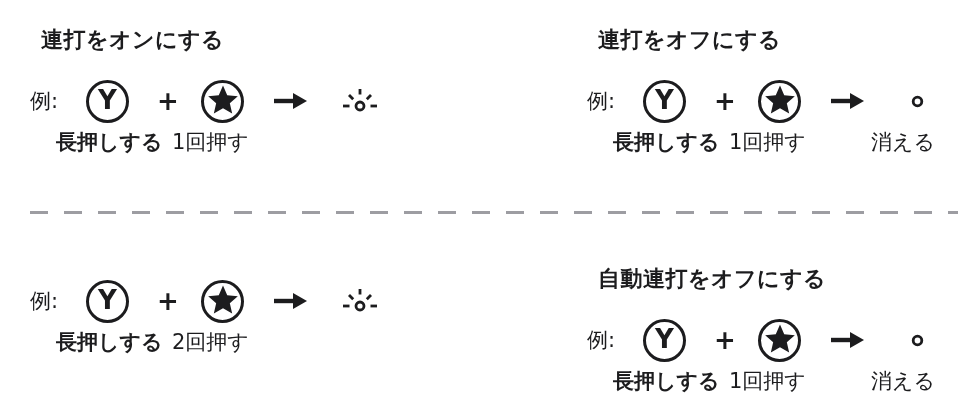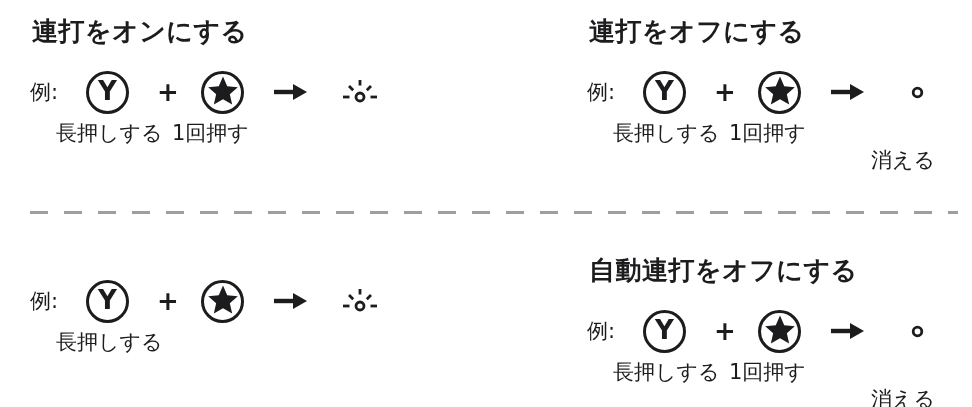--- a/index.html
+++ b/index.html
@@ -18,22 +18,22 @@
   .panel {
     position: absolute;
     width: 400px;
   }
   .panel.p0 { left: 30px;  top: 15px;  }
   .panel.p1 { left: 587px; top: 15px;  }
   .panel.p2 { left: 30px;  top: 254px; }
   .panel.p3 { left: 587px; top: 254px; }
 
   .panel-title {
-    margin: 2px;
-    font-size: 26px;
+    margin: 11px;
+    font-size: 22px;
     line-height: 28px;
     font-weight: bold;
     letter-spacing: 0.5px;
     white-space: nowrap;
   }
 
   .example-row {
     margin-top: 25px;
     height: 44px;
     display: flex;
@@ -95,23 +95,23 @@
 
   .labels-row {
     margin-top: 6px;
     position: relative;
     height: 26px;
     font-size: 21px;
     line-height: 26px;
     white-space: nowrap;
   }
   .lbl { position: absolute; top: 0; }
-  .lbl-hold   { left: 26px;  }
+  .lbl-hold   { left: 26px; font-weight: bold;  }
   .lbl-press  { left: 142px; }
-  .lbl-result { left: 284px; margin-top: 27px; }
+  .lbl-result { left: 284px; }
 
   .divider {
     position: absolute;
     left: 30px;
     top: 211px;
     width: 928px;
     height: 3px;
     background: repeating-linear-gradient(
       to right,
       #9d9da2 0px, #9d9da2 18px,
@@ -224,20 +224,21 @@
           <line x1="29.5" y1="20" x2="36" y2="20"></line>
           <line x1="8" y1="9" x2="12.2" y2="13.2"></line>
           <line x1="25.8" y1="13.2" x2="30" y2="9"></line>
         </g>
       </svg>
 
     </span>
   </div>
   <div class="labels-row">
     <span class="lbl lbl-hold">長押しする</span>
+    <span class="lbl lbl-press">2回押す</span>
     <span class="lbl lbl-result"></span>
   </div>
 </section>
 
 <section class="panel p3">
   <h2 class="panel-title">自動連打をオフにする</h2>
   <div class="example-row">
     <span class="rei">例:</span>
     <span class="circle-btn btn1">
       <span class="y-label">Y</span>

